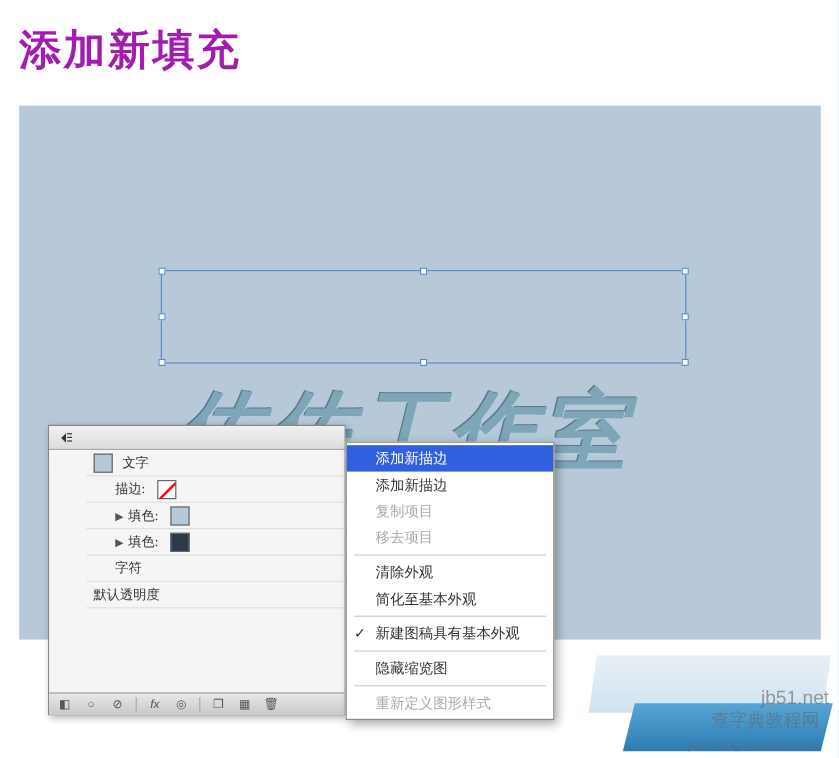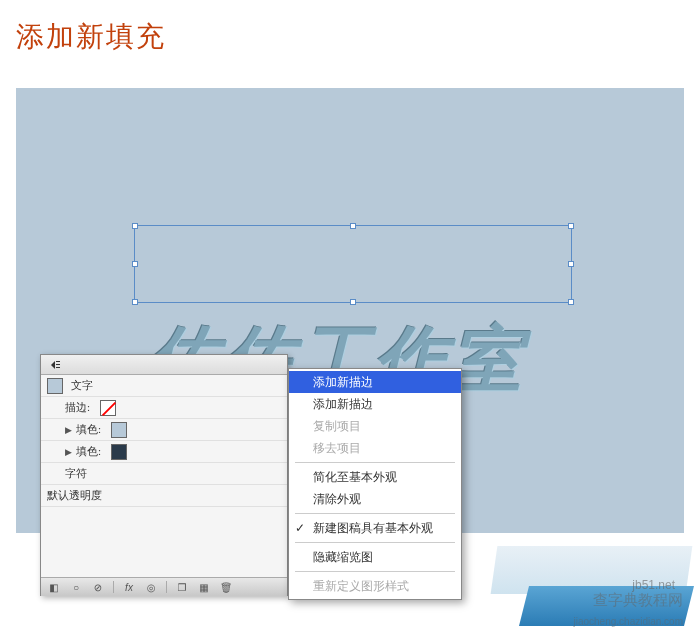--- a/index.html
+++ b/index.html
@@ -5,23 +5,23 @@
 * { box-sizing: border-box; margin: 0; padding: 0; }
 body {
   width: 699px;
   height: 632px;
   background: #fff;
   font-family: "Microsoft YaHei", "SimSun", sans-serif;
   position: relative;
   overflow: hidden;
 }
 .page-title {
-  font-size: 28px;
-  font-weight: 400;
-  color: #c2410c;
+  font-size: 35px;
+  font-weight: 700;
+  color: #a21caf;
   padding: 18px 0 0 16px;
   letter-spacing: 2px;
 }
 .canvas-area {
   position: absolute;
   left: 16px;
   top: 88px;
   width: 668px;
   height: 445px;
   background: #b7c9d8;
@@ -88,20 +88,21 @@
 .flyout-btn {
   width: 16px;
   height: 14px;
   display: flex;
   align-items: center;
   justify-content: center;
 }
 .panel-body {
   background: #f5f5f5;
   height: 202px;
+  padding-left: 31px;
 }
 .panel-row {
   display: flex;
   align-items: center;
   height: 22px;
   padding: 0 6px;
   font-size: 11px;
   color: #333;
   border-bottom: 1px solid #e0e0e0;
 }
@@ -211,23 +212,23 @@
 }
 .bshape2 {
   position: absolute;
   left: 30px; top: 40px;
   width: 165px; height: 40px;
   background: linear-gradient(#5aa5d4, #2b7cb5);
   transform: skewX(-14deg);
 }
 .watermark {
   position: absolute;
-  right: 24px;
+  right: 8px;
   bottom: 40px;
-  font-size: 12px;
+  font-size: 16px;
   color: rgba(100,100,100,0.6);
 }
 .watermark2 {
   position: absolute;
   right: 16px;
   bottom: 22px;
   font-size: 15px;
   color: rgba(100,100,100,0.5);
 }
 .watermark3 {
@@ -312,22 +313,22 @@
     <span class="tb-icon">🗑</span>
   </div>
 </div>
 
 <div class="flyout-menu">
   <div class="menu-item selected">添加新描边</div>
   <div class="menu-item">添加新描边</div>
   <div class="menu-item disabled">复制项目</div>
   <div class="menu-item disabled">移去项目</div>
   <div class="menu-sep"></div>
+  <div class="menu-item">清除外观</div>
   <div class="menu-item">简化至基本外观</div>
-  <div class="menu-item">清除外观</div>
   <div class="menu-sep"></div>
   <div class="menu-item">
     <span class="menu-check">✓</span>
     <span>新建图稿具有基本外观</span>
   </div>
   <div class="menu-sep"></div>
   <div class="menu-item">隐藏缩览图</div>
   <div class="menu-sep"></div>
   <div class="menu-item disabled">重新定义图形样式</div>
 </div>

